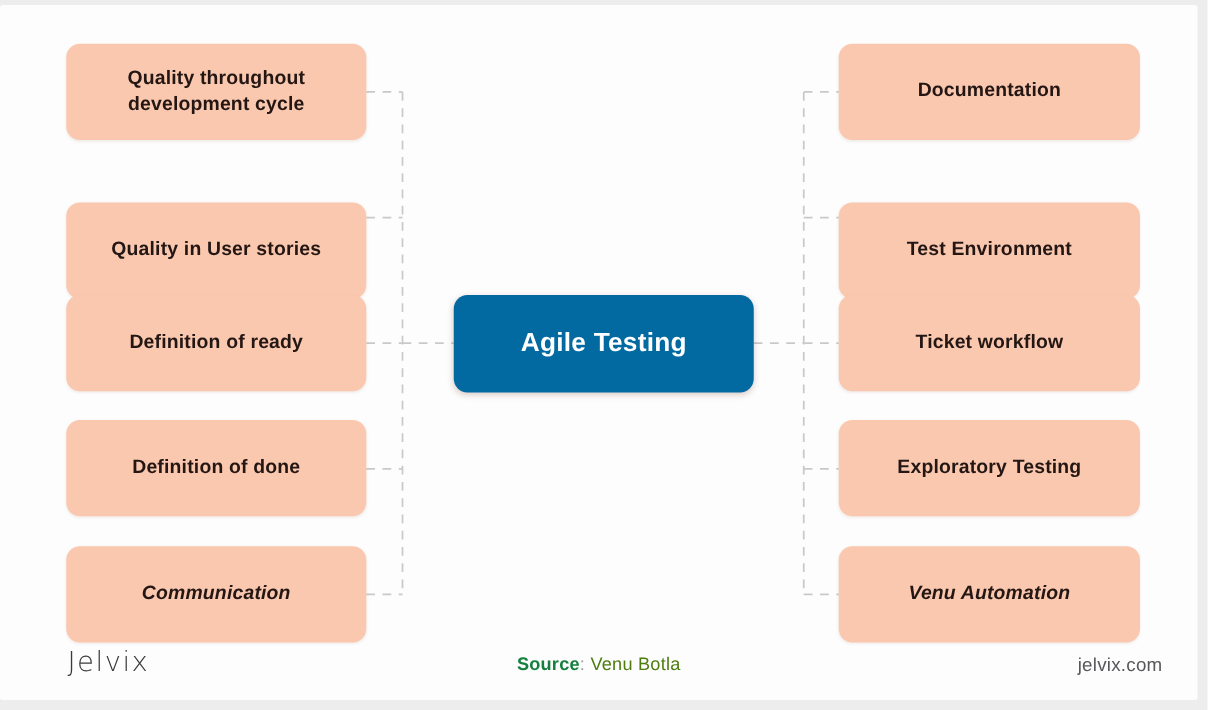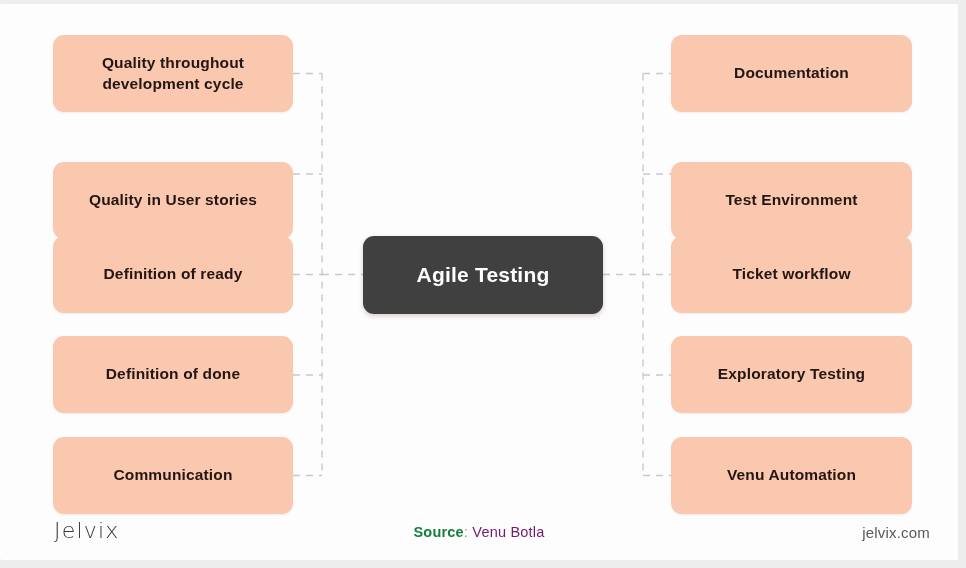--- a/index.html
+++ b/index.html
@@ -62,38 +62,38 @@
     font-size: 15.5px;
     font-weight: 700;
     letter-spacing: 0.15px;
     padding: 4px 14px;
     box-shadow: 0 1px 2px rgba(140, 90, 70, 0.10);
   }
 
   .leaf-label { display: block; }
 
   .center-node {
-    background: #404040;
+    background: #0369a1;
     color: #ffffff;
     font-size: 21px;
     font-weight: 700;
     letter-spacing: 0.2px;
     box-shadow: 0 2px 5px rgba(90, 30, 15, 0.22);
   }
 
   
   .col-left  { left: 53px;  width: 240px; height: 77px; }
   
   .col-right { left: 671px; width: 241px; height: 77px; }
 
   .row-1 { top: 31px; }
   .row-2 { top: 131px; margin-top: 27px; }
   .row-3 { top: 232px; }
   .row-4 { top: 332px; }
-  .row-5 { top: 433px; }
+  .row-5 { top: 433px; font-style: italic; }
 
   #center-node {
     left: 363px;
     top: 232px;
     width: 240px;
     height: 78px;
   }
 
   
   #footer {
@@ -123,21 +123,21 @@
     top: 12px;
     text-align: center;
     font-size: 14.5px;
     color: #9a9a9e;
     letter-spacing: 0.2px;
   }
   #source-label {
     font-weight: 700;
     color: #15803d;
   }
-  #source-value { color: #701a75; }
+  #source-value { color: #4d7c0f; }
 
   #site-url {
     position: absolute;
     right: 28px;
     top: 12px;
     font-size: 15px;
     color: #58585c;
     letter-spacing: 0.2px;
   }
 </style>

